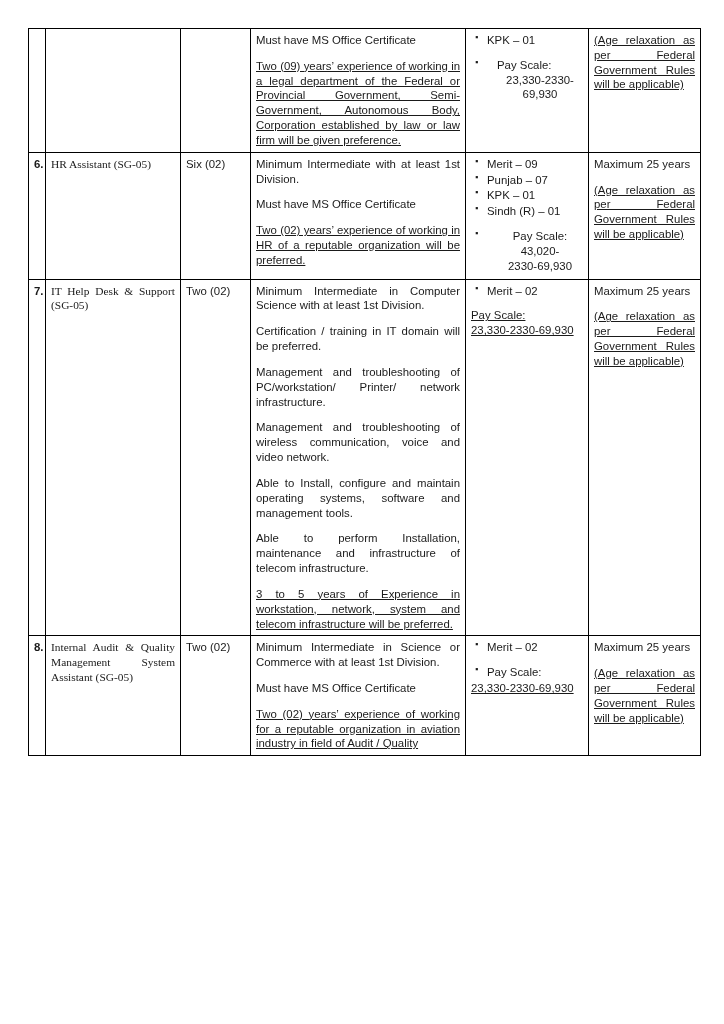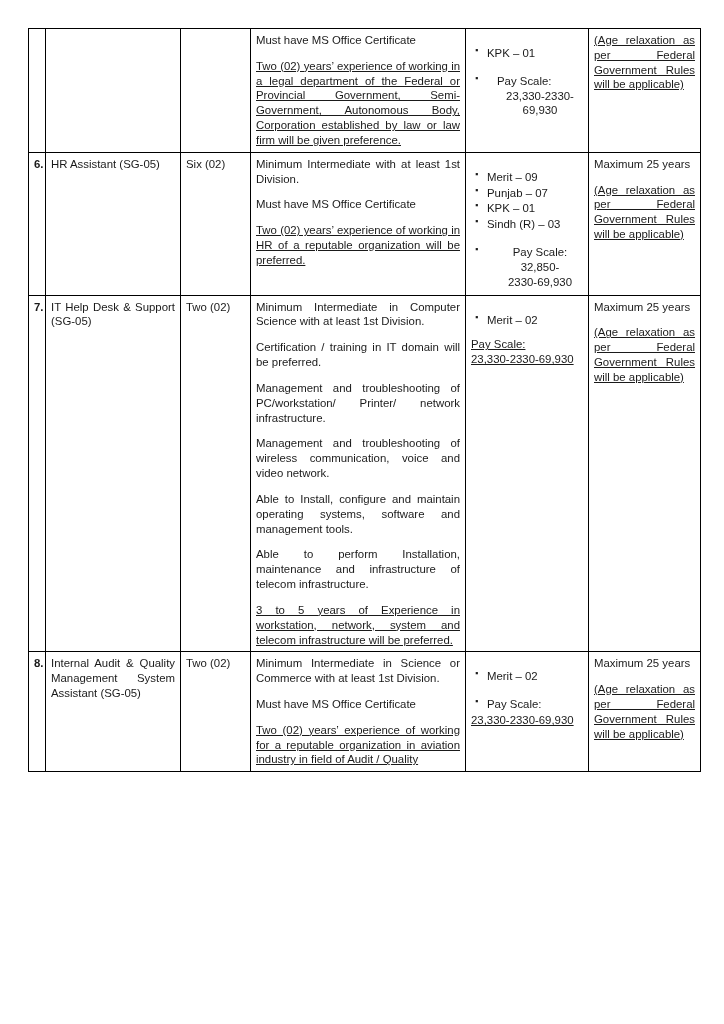--- a/index.html
+++ b/index.html
@@ -40,34 +40,34 @@
   col.c-quota{width:123px;}
   col.c-age{width:112px;}
 
   td.sr{
     text-align:center;
     vertical-align:middle;
     font-weight:bold;
     font-size:11.5px;
     padding:2px 1px;
   }
-  td.post{vertical-align:middle;text-align:justify;}
+  td.post{vertical-align:middle;text-align:justify;font-family:Liberation Serif, serif;}
   td.no{text-align:center;vertical-align:middle;}
   td.qual{vertical-align:top;}
   td.quota{vertical-align:top;}
   td.age{vertical-align:top;text-align:justify;}
 
   td.v-mid{vertical-align:middle;}
 
   p.para{margin:0 0 11px 0;text-align:justify;text-justify:inter-word;}
   p.para:last-child{margin-bottom:0;text-decoration:underline;}
   p.nojust{text-align:left;}
 
   ul.bullets{
-    margin:13px 0 10px 0;
+    margin:0 0 10px 0;
     padding:0 0 0 16px;
     list-style:none;
   }
   ul.bullets li{
     position:relative;
     margin:0 0 1px 0;
     padding-left:0;
     text-align:left;
   }
   ul.bullets li:before{
@@ -100,21 +100,21 @@
         <col class="c-age">
     </colgroup>
     <tbody>
 
       <tr>
         <td class="sr"></td>
         <td class="post"></td>
         <td class="no"></td>
         <td class="qual">
           <p class="para">Must have MS Office Certificate</p>
-          <p class="para">Two (02) years’ experience of working in a legal department of the Federal or Provincial Government, Semi-Government, Autonomous Body, Corporation established by law or law firm will be given preference.</p>
+          <p class="para">Two (09) years’ experience of working in a legal department of the Federal or Provincial Government, Semi-Government, Autonomous Body, Corporation established by law or law firm will be given preference.</p>
         </td>
         <td class="quota">
           <ul class="bullets">
             <li>KPK – 01</li>
           </ul>
           <ul class="bullets tight">
             <li class="indent">
               <span>Pay Scale:</span><br>
               <span class="pay-ind">23,330-2330-69,930</span>
             </li>
@@ -132,26 +132,26 @@
         <td class="qual">
           <p class="para">Minimum Intermediate with at least 1st Division.</p>
           <p class="para nojust">Must have MS Office Certificate</p>
           <p class="para">Two (02) years’ experience of working in HR of a reputable organization will be preferred.</p>
         </td>
         <td class="quota">
           <ul class="bullets">
             <li>Merit – 09</li>
             <li>Punjab – 07</li>
             <li>KPK – 01</li>
-            <li>Sindh (R) – 03</li>
+            <li>Sindh (R) – 01</li>
           </ul>
           <ul class="bullets tight">
             <li class="indent">
               <span class="pay-ind">Pay Scale:</span>
-              <span class="pay-ind">32,850-</span>
+              <span class="pay-ind">43,020-</span>
               <span class="pay-ind">2330-69,930</span>
             </li>
           </ul>
         </td>
         <td class="age">
           <p class="para">Maximum 25 years</p>
           <p class="para">(Age relaxation as per Federal Government Rules will be applicable)</p>
         </td>
       </tr>
 

